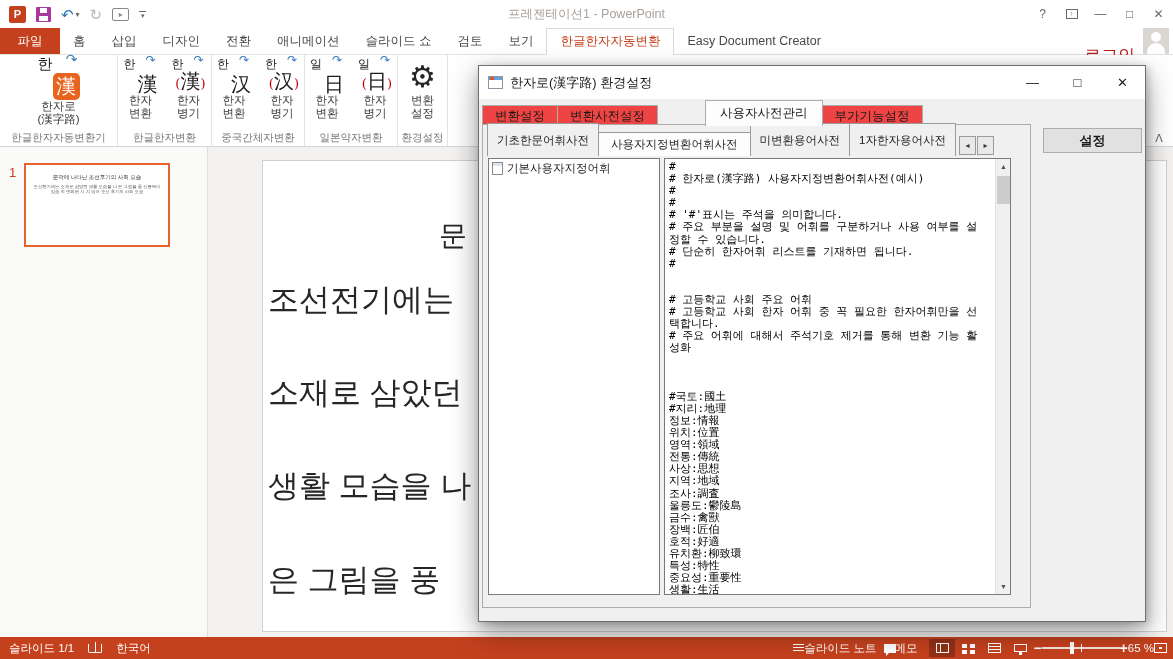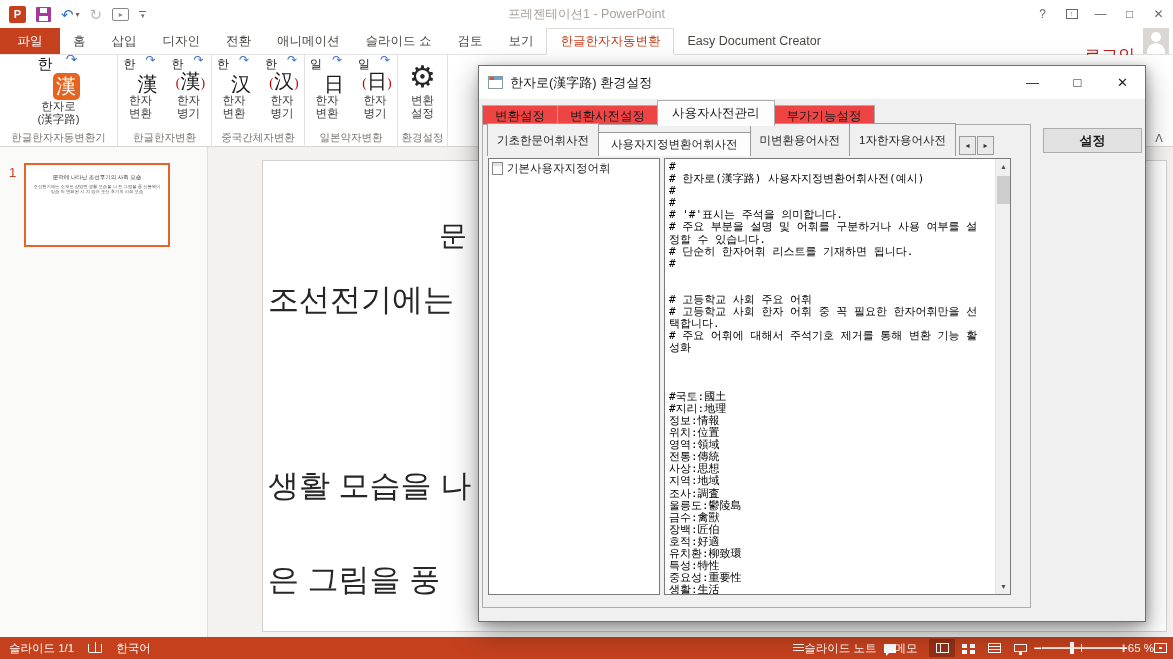--- a/index.html
+++ b/index.html
@@ -105,21 +105,21 @@
           box-shadow:0 10px 26px rgba(0,0,0,.4),2px 2px 8px rgba(0,0,0,.2);z-index:10;}
   .d-title{height:33px;background:#fff;display:flex;align-items:center;padding-left:9px;font-size:13px;color:#1a1a1a;gap:7px;}
   .d-icon{width:15px;height:13px;border:1px solid #8A97A8;background:#fff;position:relative;}
   .d-icon::before{content:"";position:absolute;left:0;top:0;right:0;height:3px;background:#6BA3D6;}
   .d-icon::after{content:"";position:absolute;left:1px;top:0;width:4px;height:3px;background:#D65532;}
   .d-ctrls{margin-left:auto;display:flex;height:33px;}
   .d-ctrl{width:45px;display:flex;align-items:center;justify-content:center;font-size:13px;color:#1a1a1a;font-weight:300;}
   .d-tabs{display:flex;align-items:flex-end;padding:6px 0 0 3px;height:27px;}
   .d-tab{font-size:12.5px;color:#1a1a1a;background:#ef4444;border:1px solid #ACACAC;border-bottom:none;height:21px;
          padding:8px 12px;display:flex;align-items:center;margin-right:-1px;position:relative;}
-  .d-tab.active{background:#FDFDFD;height:26px;z-index:3;padding:0 14px;}
+  .d-tab.active{background:#FDFDFD;height:26px;z-index:3;padding:0 14px;margin-left:48px;}
   .d-page{position:absolute;left:3px;top:59px;width:549px;height:484px;background:#F0F0F0;border:1px solid #ACACAC;margin-top:-1px;}
   .i-tabs{position:absolute;left:4px;top:7px;display:flex;align-items:flex-end;height:24px;width:536px;}
   .i-tab{font-size:11.5px;color:#1a1a1a;background:#F0F0F0;border:1px solid #9B9B9B;border-bottom:none;height:19px;
          padding:16px 9px;display:flex;align-items:center;margin-right:-1px;}
   .i-tab.active{background:#FDFDFD;height:24px;z-index:3;padding:0 12px;}
   .i-arrows{margin-left:4px;display:flex;gap:1px;margin-bottom:1px;}
   .i-arrow{width:17px;height:19px;background:#E9E9E9;border:1px solid #9B9B9B;font-size:8px;color:#333;
            display:flex;align-items:center;justify-content:center;}
   .listbox{position:absolute;left:5px;top:33px;width:172px;height:437px;background:#fff;border:1px solid #7A7A7A;
            padding:2px 3px;overflow:hidden;}
@@ -294,21 +294,21 @@
     <span class="slidenum">1</span>
     <div class="thumb">
       <div class="t-title">문학에 나타난 조선후기의 사회 모습</div>
       <div class="t-body">조선전기에는 소재로 삼았던 생활 모습을 나 은 그림을 풍 신윤복이 있습 의 변화된 시 겨 있어 조선 후기의 사회 모습</div>
     </div>
   </div>
   <div id="canvas">
     <div class="slide">
       <div class="s-title">문</div>
       <div class="s-body"><span>조선전기에는</span><br>
-<br>
+<span>소재로 삼았던</span><br>
 <span>생활 모습을 나</span><br>
 <span>은 그림을 풍</span><br>
 <br>
 <br>
 </div>
     </div>
   </div>
 </div>
 
 <div id="statusbar">

